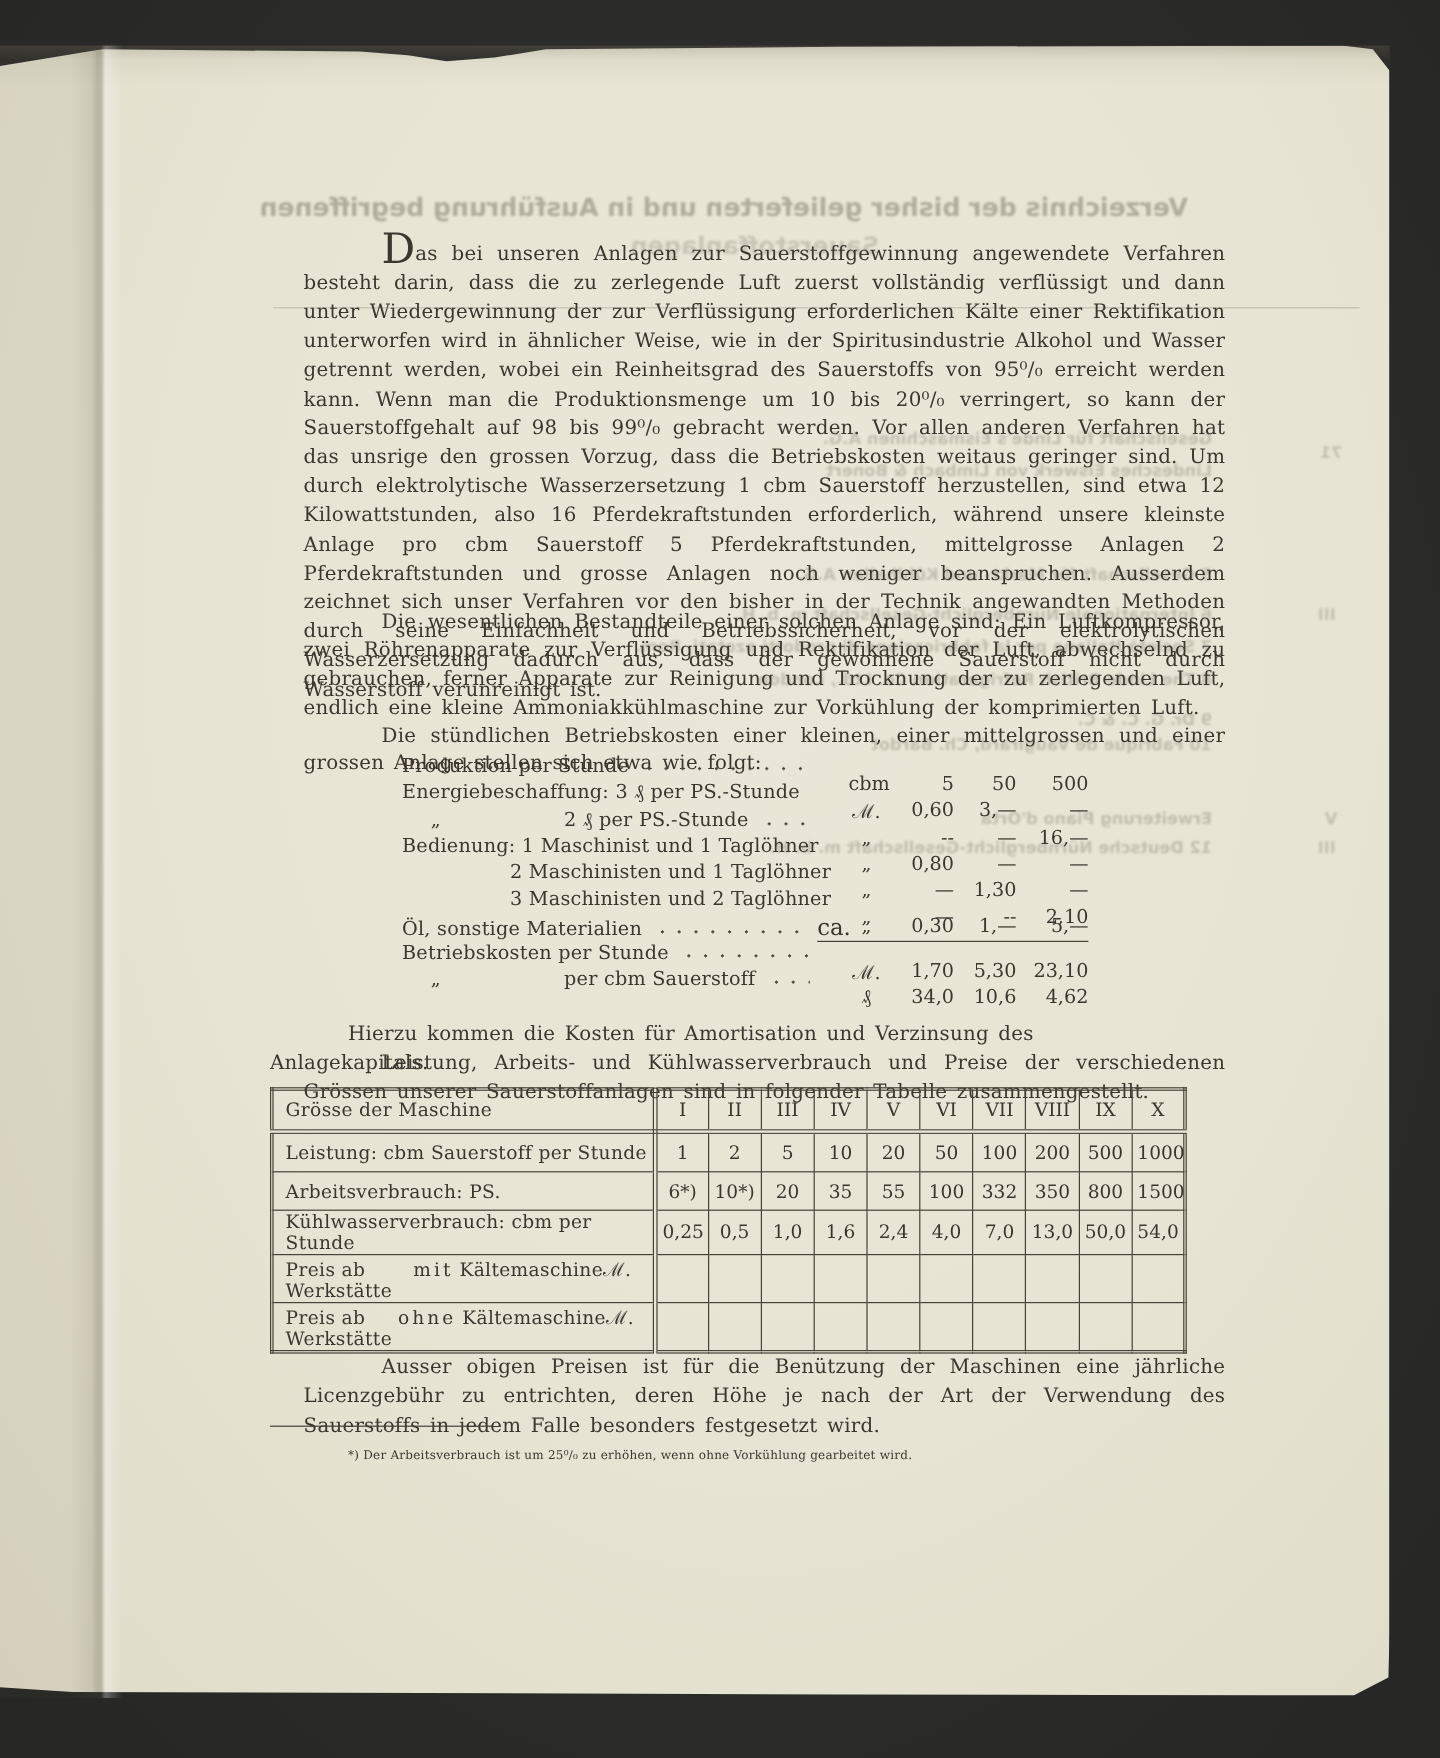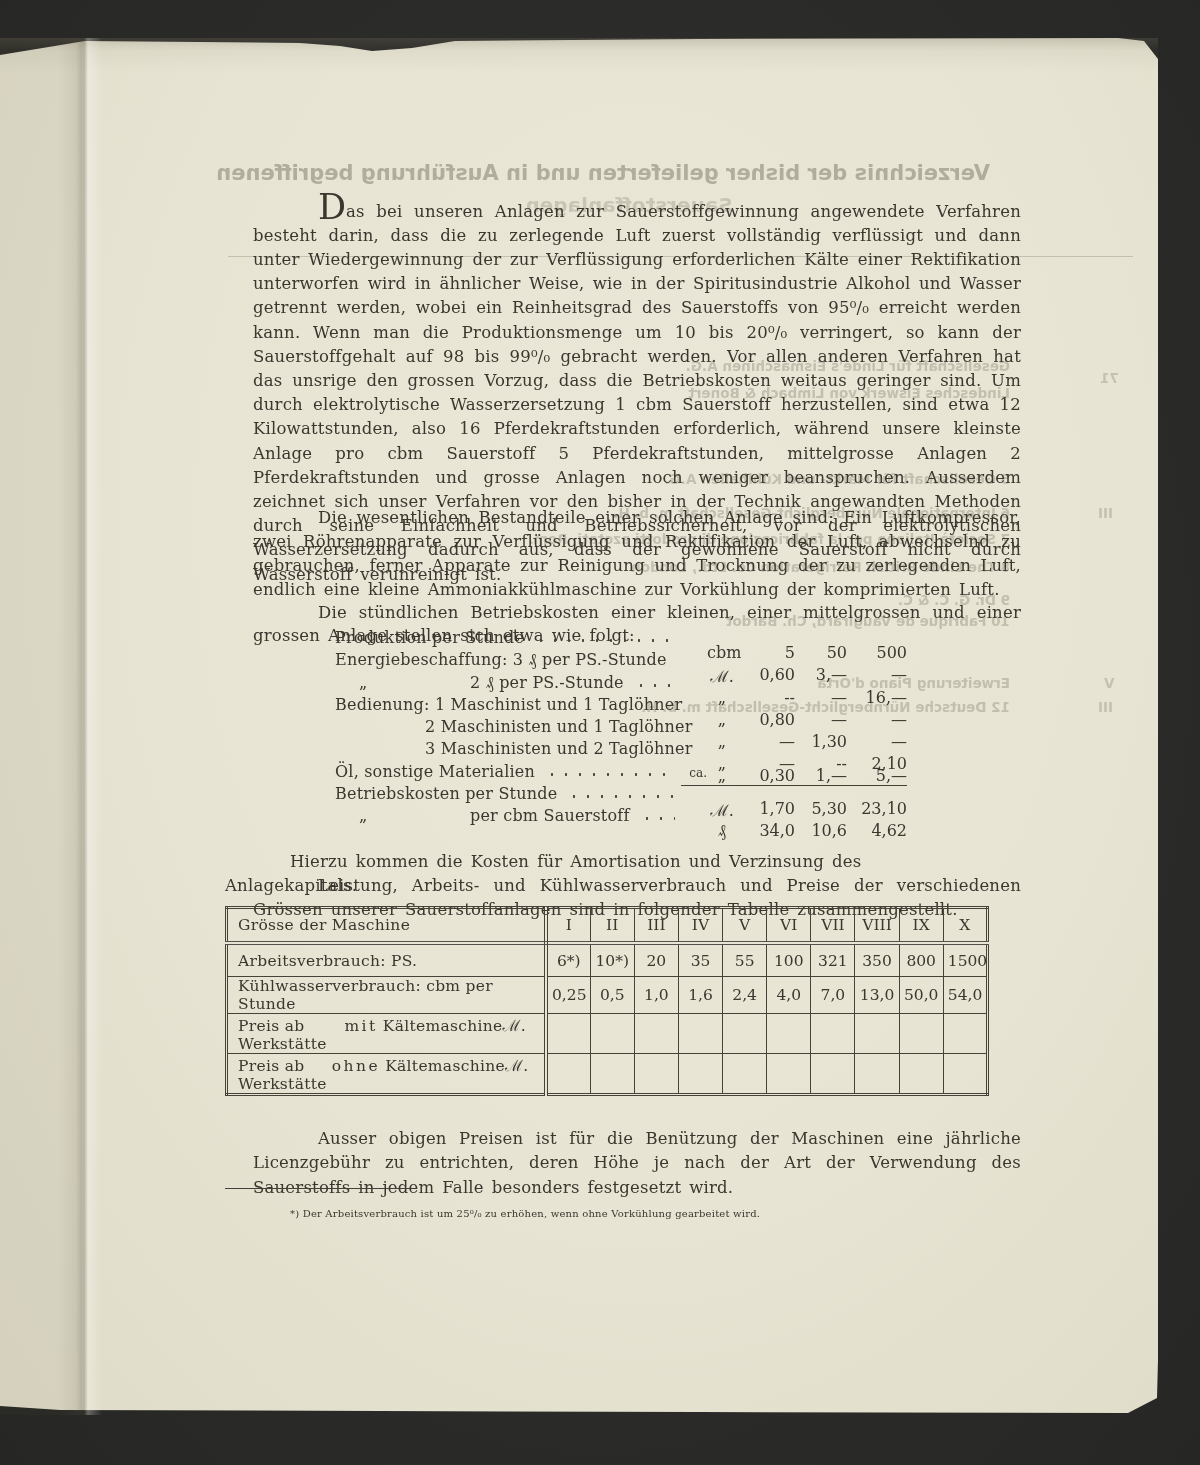--- a/index.html
+++ b/index.html
@@ -49,21 +49,21 @@
   .cost-row{display:flex;align-items:baseline;height:22.3px;}
   .c-left{display:flex;align-items:baseline;flex:1;min-width:0;}
   .c-pre{width:135px;padding-left:24px;box-sizing:border-box;}
   .c-sp90{width:90px;flex:none;}
   .c-lbl{white-space:nowrap;letter-spacing:.2px;}
   .c-dots{flex:1;height:3px;align-self:flex-end;margin:0 6px 5px 8px;
     background-image:radial-gradient(circle, #4a443a 1.1px, rgba(0,0,0,0) 1.25px);
     background-size:14px 3px;background-repeat:repeat-x;background-position:2px center;}
   .c-right{display:flex;align-items:flex-start;flex:none;width:226px;}
   .c-right.c-sum{border-bottom:1.4px solid #453f35;}
-  .c-ca{width:26px;text-align:right;font-size:12px;}
+  .c-ca{width:26px;text-align:right;font-size:19px;}
   .c-unit{width:30px;text-align:center;}
   .c-v1{width:58px;text-align:right;}
   .c-v2{width:52px;text-align:right;}
   .c-v3{width:60px;text-align:right;}
   
   .bigtable{position:absolute;left:225px;top:906px;width:764px;
     border-collapse:collapse;table-layout:fixed;font-size:15.5px;color:#3c362e;}
   .bigtable td,.bigtable th{border:1px solid #47413700;}
   .bigtable td,.bigtable th{border:1px solid #474137;font-weight:normal;padding:0 4px;}
   .bigtable{border:3px double #474137;}
@@ -253,28 +253,41 @@
           <th class="num">V</th>
           <th class="num">VI</th>
           <th class="num">VII</th>
           <th class="num">VIII</th>
           <th class="num">IX</th>
           <th class="num">X</th>
         </tr>
       </thead>
       <tbody>
         <tr>
+          <td class="lblcol">Leistung: cbm Sauerstoff per Stunde</td>
+          <td class="num">1</td>
+          <td class="num">2</td>
+          <td class="num">5</td>
+          <td class="num">10</td>
+          <td class="num">20</td>
+          <td class="num">50</td>
+          <td class="num">100</td>
+          <td class="num">200</td>
+          <td class="num">500</td>
+          <td class="num">1000</td>
+        </tr>
+        <tr>
           <td class="lblcol">Arbeitsverbrauch: PS.</td>
           <td class="num">6*)</td>
           <td class="num">10*)</td>
           <td class="num">20</td>
           <td class="num">35</td>
           <td class="num">55</td>
           <td class="num">100</td>
-          <td class="num">321</td>
+          <td class="num">332</td>
           <td class="num">350</td>
           <td class="num">800</td>
           <td class="num">1500</td>
         </tr>
         <tr>
           <td class="lblcol">Kühlwasserverbrauch: cbm per Stunde</td>
           <td class="num">0,25</td>
           <td class="num">0,5</td>
           <td class="num">1,0</td>
           <td class="num">1,6</td>

